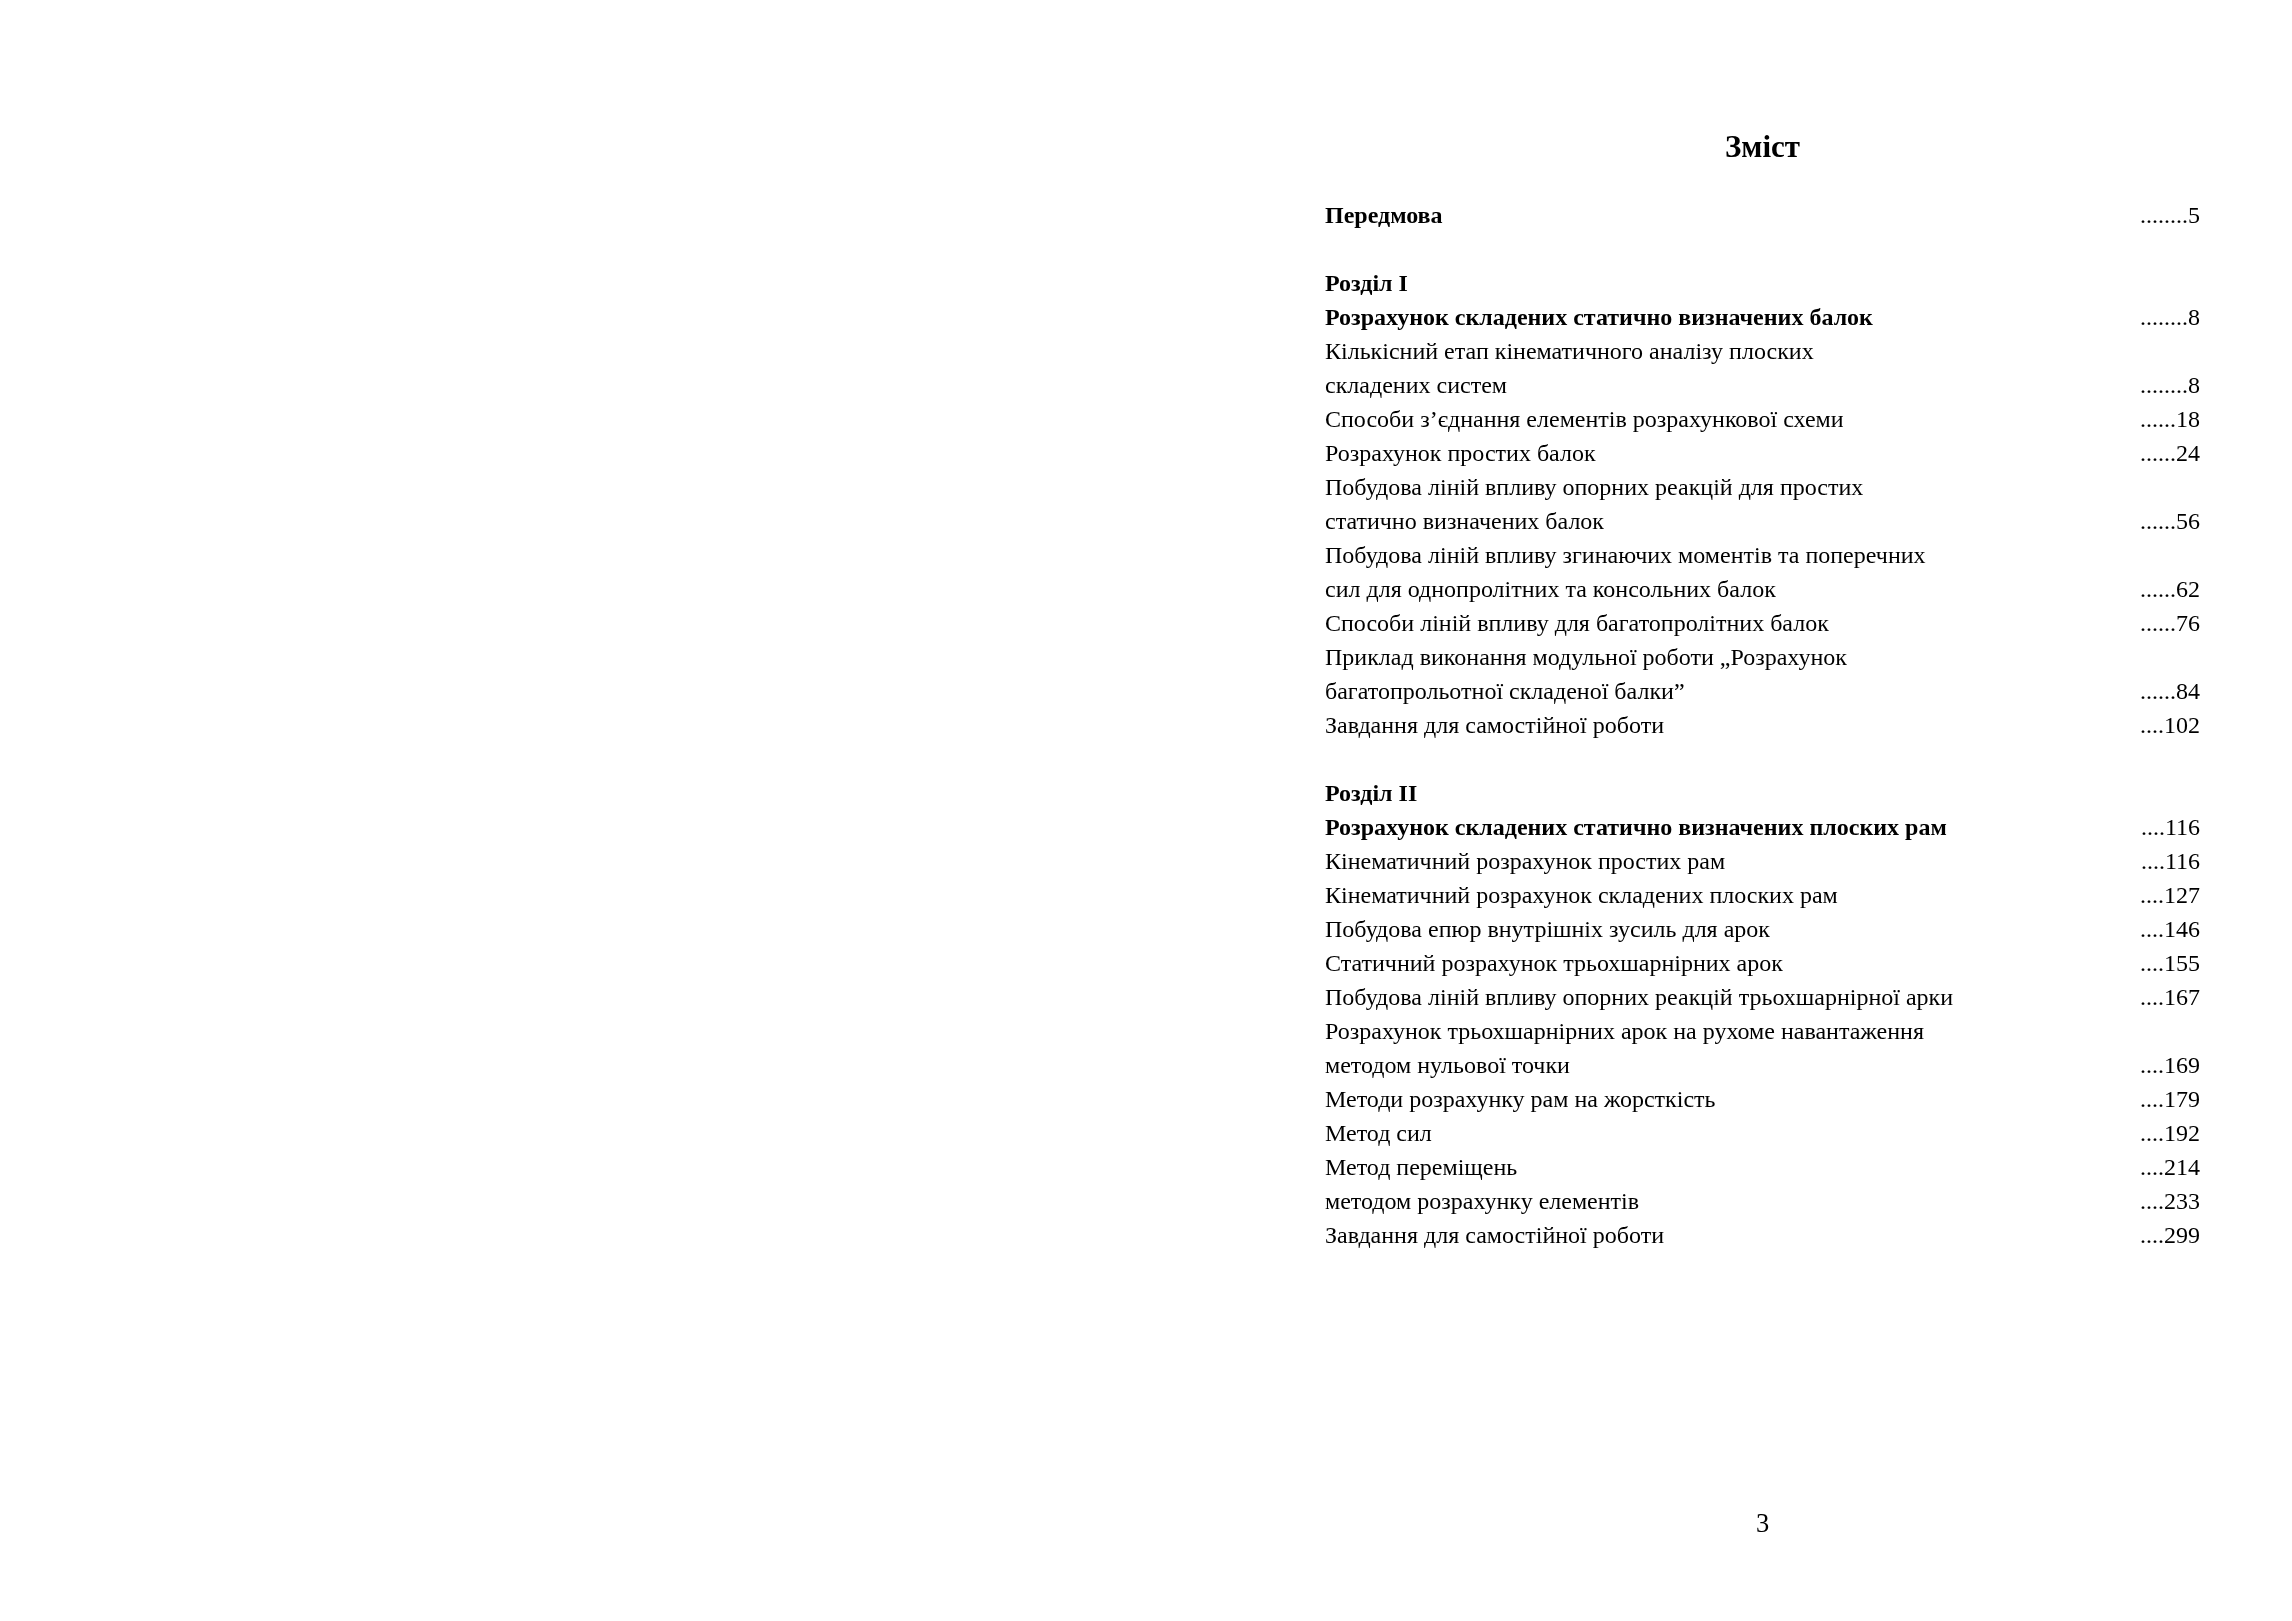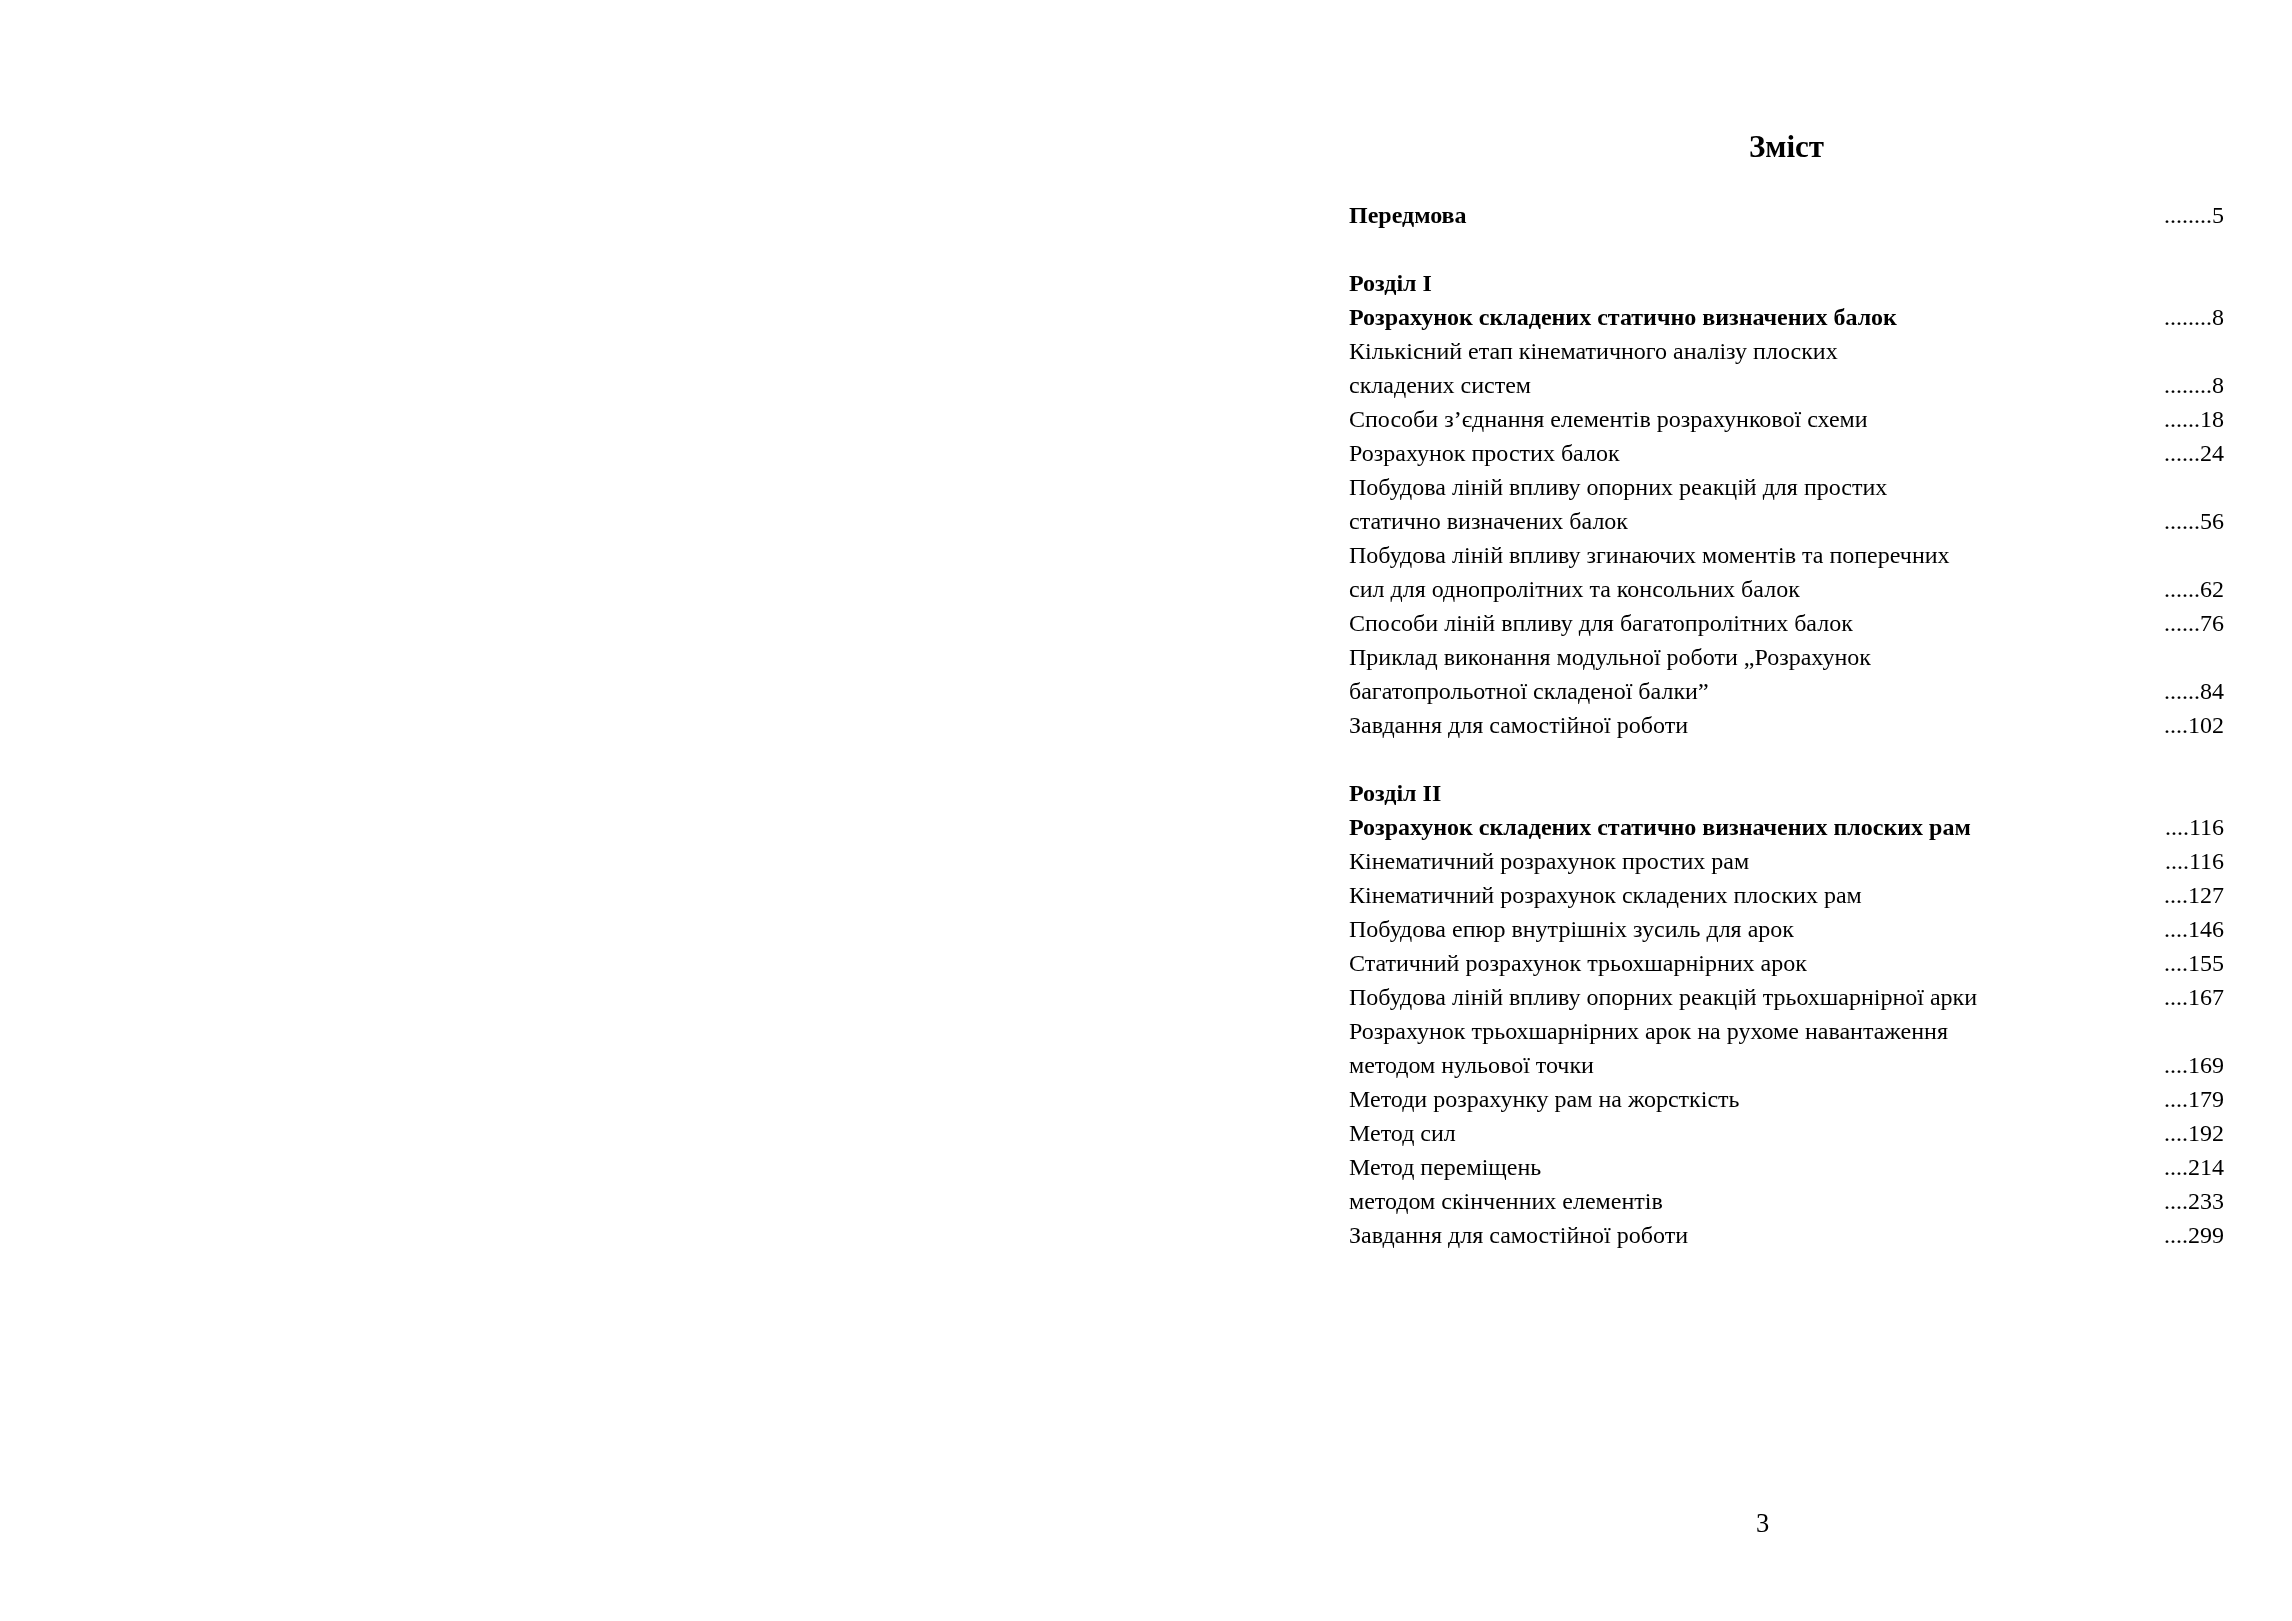--- a/index.html
+++ b/index.html
@@ -13,21 +13,20 @@
     height: 1621px;
     font-family: "Liberation Serif", "DejaVu Serif", serif;
     color: #000000;
     overflow: hidden;
   }
   .toc {
     position: absolute;
     left: 1325px;
     top: 130px;
     width: 875px;
-    margin-left: 24px;
   }
   .title {
     height: 34px;
     line-height: 34px;
     text-align: center;
     font-weight: bold;
     font-size: 31px;
   }
   .spacer {
     height: 34px;
@@ -178,21 +177,21 @@
         </div>
         <div class="row">
           <span class="label">Метод сил</span>
           <span class="page">....192</span>
         </div>
         <div class="row">
           <span class="label">Метод переміщень</span>
           <span class="page">....214</span>
         </div>
         <div class="row">
-          <span class="label">методом скінченних елементів</span>
+          <span class="label">методом розрахунку елементів</span>
           <span class="page">....233</span>
         </div>
         <div class="row">
           <span class="label">Завдання для самостійної роботи</span>
           <span class="page">....299</span>
         </div>
       </div>
     </div>
 </div>
 

